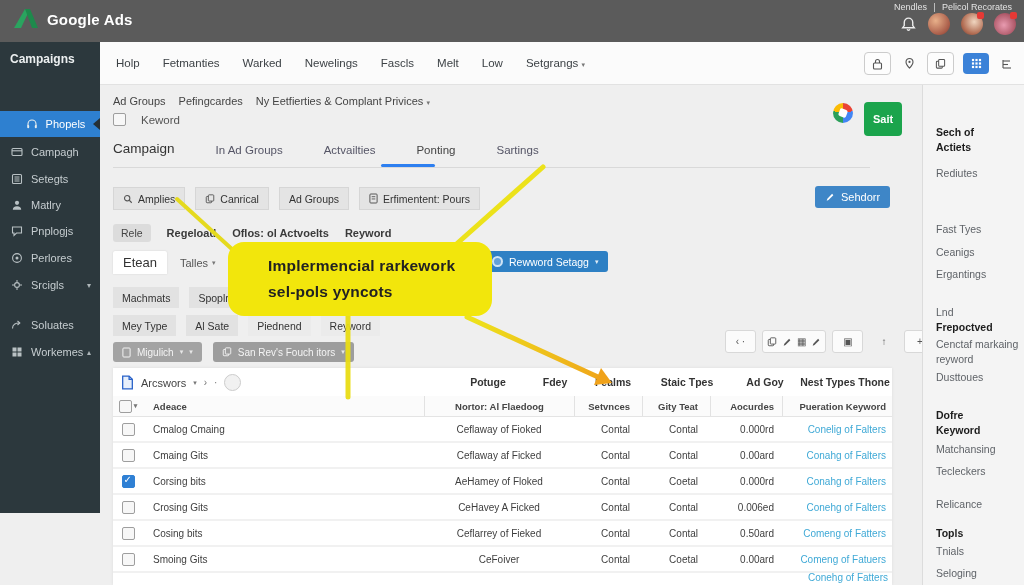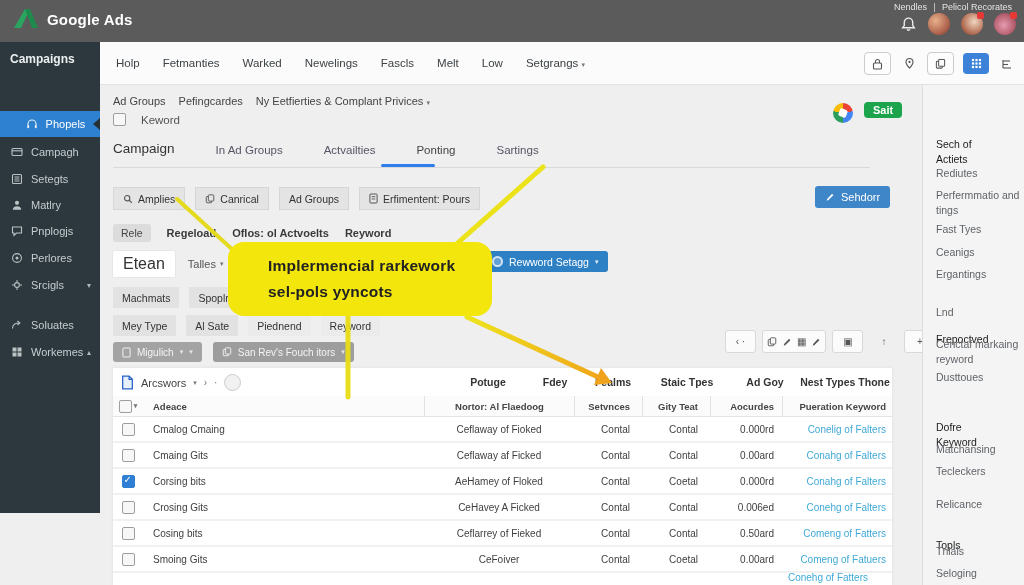--- a/index.html
+++ b/index.html
@@ -34,28 +34,28 @@
   .menu-items span{cursor:pointer;white-space:nowrap;}
   .mb-right{position:absolute;right:8px;top:10px;display:flex;align-items:center;gap:9px;}
   .mb-btn{width:25px;height:21px;border:1px solid #ccc;border-radius:4px;background:#fdfdfd;
           display:flex;align-items:center;justify-content:center;}
   .mb-plain{width:18px;height:21px;display:flex;align-items:center;justify-content:center;}
   .mb-blue{width:26px;height:21px;background:#3b82d8;border-radius:4px;display:flex;align-items:center;justify-content:center;}
   
   .rpanel{position:absolute;left:922px;top:84px;width:102px;height:501px;background:#f4f4f4;
           border-left:1px solid #dcdcdc;z-index:10;}
   .rp-item{position:absolute;left:13px;font-size:10.5px;color:#5f6368;line-height:15px;white-space:pre-line;cursor:pointer;}
-  .rp-item.bold{color:#1c1c1c;font-weight:400;margin-top:12px;}
+  .rp-item.bold{color:#1c1c1c;font-weight:700;}
   
   .crumbs{position:absolute;left:113px;top:95px;display:flex;gap:13px;font-size:11px;color:#444;z-index:5;}
   .crumbs span{cursor:pointer;white-space:nowrap;}
   .gchip{position:absolute;left:833px;top:103px;width:20px;height:20px;border-radius:50%;
          background:conic-gradient(#ea4335 0 22%,#4285f4 22% 50%,#2ca05a 50% 78%,#fbbc05 78% 100%);z-index:5;}
   .gchip::after{content:"";position:absolute;left:6px;top:6px;width:8px;height:8px;background:#fff;border-radius:2px;transform:rotate(20deg);}
-  .btn-green{position:absolute;left:864px;top:102px;height:16px;padding:0 9px;background:#1ba44c;border:none;
+  .btn-green{position:absolute;left:864px;top:102px;height:34px;padding:0 9px;background:#1ba44c;border:none;
              border-radius:4px;color:#fff;font-size:11px;font-weight:700;cursor:pointer;z-index:5;}
   .kw-row{position:absolute;left:113px;top:113px;display:flex;align-items:flex-end;gap:15px;font-size:11.5px;color:#555;z-index:5;}
   .cbx{width:11px;height:11px;border:1px solid #9e9e9e;border-radius:2px;background:#f7f7f7;position:relative;cursor:pointer;}
   .cbx.checked{background:#2f80d4;border-color:#2f80d4;}
   .cbx.checked::after{content:"\2713";position:absolute;left:1px;top:-2px;color:#fff;font-size:10px;}
   .tabs{position:absolute;left:113px;top:141px;display:flex;align-items:flex-end;gap:41px;z-index:5;}
   .tab{font-size:11.5px;color:#556;padding-bottom:9px;cursor:pointer;white-space:nowrap;}
   .tab.first{font-size:13.5px;color:#333;}
   .tab.active{color:#444;}
   .tabs-line{position:absolute;left:113px;top:167px;width:757px;height:1px;background:#d9d9d9;z-index:4;}
@@ -63,21 +63,21 @@
   .chips-row{position:absolute;display:flex;gap:10px;z-index:5;}
   .chip{height:21px;display:flex;align-items:center;gap:5px;padding:0 9px;background:#e4e4e4;
         border:1px solid #d6d6d6;border-radius:0;font-size:10.5px;color:#333;cursor:pointer;white-space:nowrap;}
   .chip.flat{border:none;background:#e2e2e2;}
   .btn-blue{position:absolute;left:815px;top:186px;height:22px;display:flex;align-items:center;gap:6px;
             padding:0 10px;background:#3e86c7;border-radius:3px;color:#fff;font-size:11px;cursor:pointer;z-index:5;}
   .filter-row{position:absolute;left:113px;top:224px;display:flex;align-items:center;gap:16px;z-index:5;}
   .filter-chip{background:#dcdcdc;border-radius:3px;padding:3px 8px;font-size:10.5px;color:#444;cursor:pointer;}
   .filter-lbl{font-size:11px;font-weight:700;color:#3a3a3a;cursor:pointer;white-space:nowrap;}
   .view-row{position:absolute;left:113px;top:251px;display:flex;align-items:center;gap:13px;z-index:5;}
-  .view-tab{background:#fff;padding:4px 10px;font-size:16px;color:#333;border-radius:2px 2px 0 0;
+  .view-tab{background:#fff;padding:4px 10px;font-size:13px;color:#333;border-radius:2px 2px 0 0;
             box-shadow:0 0 2px rgba(0,0,0,.12);cursor:pointer;}
   .view-dd{font-size:11px;color:#555;cursor:pointer;display:flex;align-items:center;gap:4px;}
   .pill-blue{position:absolute;left:482px;top:251px;height:21px;display:flex;align-items:center;gap:6px;
              padding:0 10px;background:#2e80c4;border-radius:3px;color:#fff;font-size:10.5px;cursor:pointer;z-index:6;white-space:nowrap;}
   .ring{width:11px;height:11px;border-radius:50%;border:2px solid #cfe3f4;box-sizing:border-box;background:#62a0d8;}
   .gray-btns{position:absolute;left:113px;top:342px;display:flex;gap:11px;z-index:5;}
   .gbtn{height:20px;display:flex;align-items:center;gap:6px;padding:0 9px;background:#a3a3a3;
         border-radius:3px;color:#f4f4f4;font-size:10px;cursor:pointer;white-space:nowrap;}
   .gbtn.b2{background:#9d9d9d;}
   .tb-tools{position:absolute;left:725px;top:330px;display:flex;align-items:center;gap:6px;z-index:5;}
@@ -96,21 +96,21 @@
          font-size:10px;color:#3e3e3e;box-sizing:border-box;background:#fff;}
   .c-cb{width:30px;display:flex;align-items:center;justify-content:center;gap:2px;box-sizing:border-box;}
   .c-name{flex:1;display:flex;align-items:center;padding-left:10px;box-sizing:border-box;}
   .c-1{width:150px;display:flex;align-items:center;justify-content:center;box-sizing:border-box;}
   .c-2,.c-3{width:68px;display:flex;align-items:center;justify-content:flex-end;padding-right:12px;box-sizing:border-box;}
   .c-4{width:72px;display:flex;align-items:center;justify-content:flex-end;padding-right:8px;box-sizing:border-box;}
   .c-5{width:110px;display:flex;align-items:center;justify-content:flex-end;padding-right:6px;box-sizing:border-box;}
   .t-head2 .c-1,.t-head2 .c-2,.t-head2 .c-3,.t-head2 .c-4,.t-head2 .c-5{border-left:1px solid #e2e2e2;}
   .link{color:#3fa9d6;cursor:pointer;white-space:nowrap;}
   .t-footer{position:absolute;left:0;top:202px;width:779px;height:15px;display:flex;justify-content:flex-end;
-            align-items:center;padding-right:24px;box-sizing:border-box;font-size:10px;}
+            align-items:center;padding-right:4px;box-sizing:border-box;font-size:10px;}
   .caret{font-size:7px;color:inherit;opacity:.85;}
   .caret-dk{font-size:7px;color:#777;}
   
   .overlay{position:absolute;left:0;top:0;width:1024px;height:585px;z-index:40;pointer-events:none;}
   .callout{position:absolute;left:228px;top:242px;width:264px;height:74px;background:#f2e60c;border-radius:16px;
            z-index:45;padding:11px 0 0 40px;box-sizing:border-box;font-size:15.5px;font-weight:700;color:#222;
            line-height:26px;letter-spacing:.2px;}
   .glyph{font-size:10px;line-height:1;}
 </style>
 </head>
@@ -528,22 +528,20 @@
     </div>
     <div class="t-footer">
       <span class="link">Conehg of Fatters</span>
     </div>
   </div>
 
   <div class="rpanel">
     <div class="rp-item bold" style="top:41px">Sech of
 Actiets</div>
     <div class="rp-item" style="top:82px">Rediutes</div>
-    <div class="rp-item" style="top:104px">Perfermmatio and
-tings</div>
     <div class="rp-item" style="top:138px">Fast Tyes</div>
     <div class="rp-item" style="top:161px">Ceanigs</div>
     <div class="rp-item" style="top:183px">Ergantings</div>
     <div class="rp-item" style="top:221px">Lnd</div>
     <div class="rp-item bold" style="top:236px">Frepoctved</div>
     <div class="rp-item" style="top:253px">Cenctaf markaing
 reyword</div>
     <div class="rp-item" style="top:286px">Dusttoues</div>
     <div class="rp-item bold" style="top:324px">Dofre
 Keyword</div>

